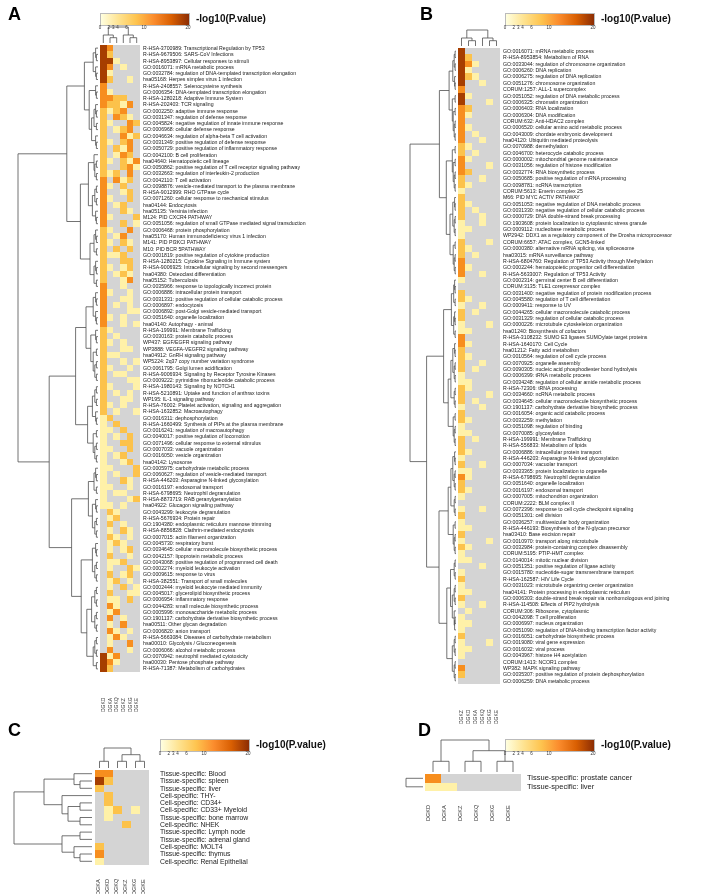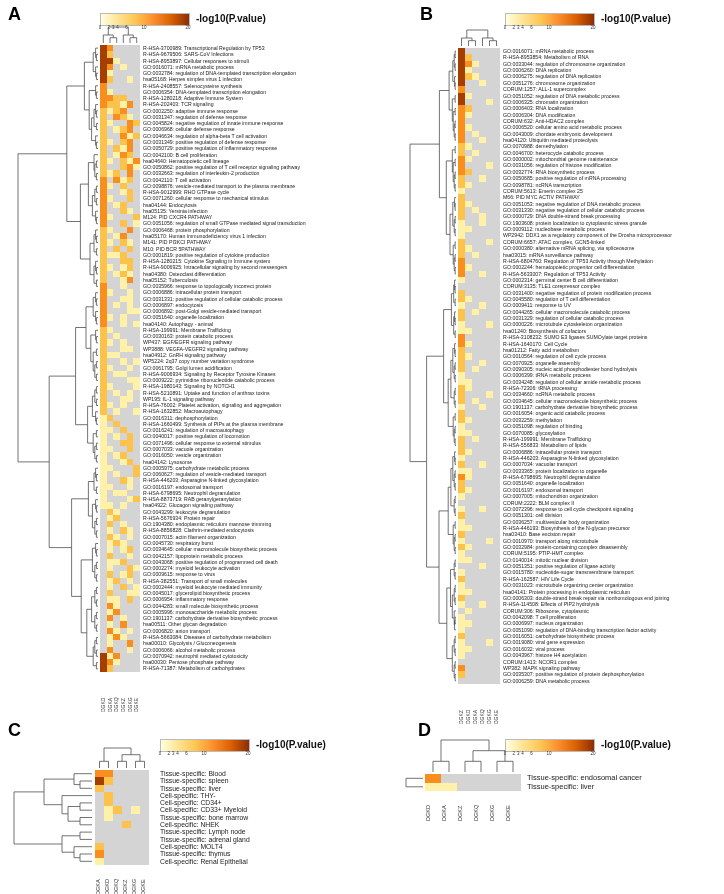--- a/index.html
+++ b/index.html
@@ -2082,21 +2082,21 @@
         <div class="hm-row" style="height: 8.5px;">
           <div class="hm-cell" style="width: 16px; background: rgb(255, 241, 168);"></div>
           <div class="hm-cell" style="width: 16px; background: rgb(255, 241, 168);"></div>
           <div class="hm-cell" style="width: 16px; background: rgb(212, 212, 212);"></div>
           <div class="hm-cell" style="width: 16px; background: rgb(212, 212, 212);"></div>
           <div class="hm-cell" style="width: 16px; background: rgb(212, 212, 212);"></div>
           <div class="hm-cell" style="width: 16px; background: rgb(212, 212, 212);"></div>
         </div>
       </div>
     <div class="row-labels" style="left: 527px; top: 774px;">
-        <div style="height: 8.5px; line-height: 8.5px; font-size: 7.5px;">Tissue-specific: endosomal cancer</div>
+        <div style="height: 8.5px; line-height: 8.5px; font-size: 7.5px;">Tissue-specific: prostate cancer</div>
         <div style="height: 8.5px; line-height: 8.5px; font-size: 7.5px;">Tissue-specific: liver</div>
       </div>
     <div class="col-labels" style="left: 425px; top: 793px; width: 96px; height: 26px;">
         <div style="left: 0px; width: 16px; height: 26px; font-size: 5.5px;">DGKD</div>
         <div style="left: 16px; width: 16px; height: 26px; font-size: 5.5px;">DGKA</div>
         <div style="left: 32px; width: 16px; height: 26px; font-size: 5.5px;">DGKZ</div>
         <div style="left: 48px; width: 16px; height: 26px; font-size: 5.5px;">DGKQ</div>
         <div style="left: 64px; width: 16px; height: 26px; font-size: 5.5px;">DGKG</div>
         <div style="left: 80px; width: 16px; height: 26px; font-size: 5.5px;">DGKE</div>
       </div>

